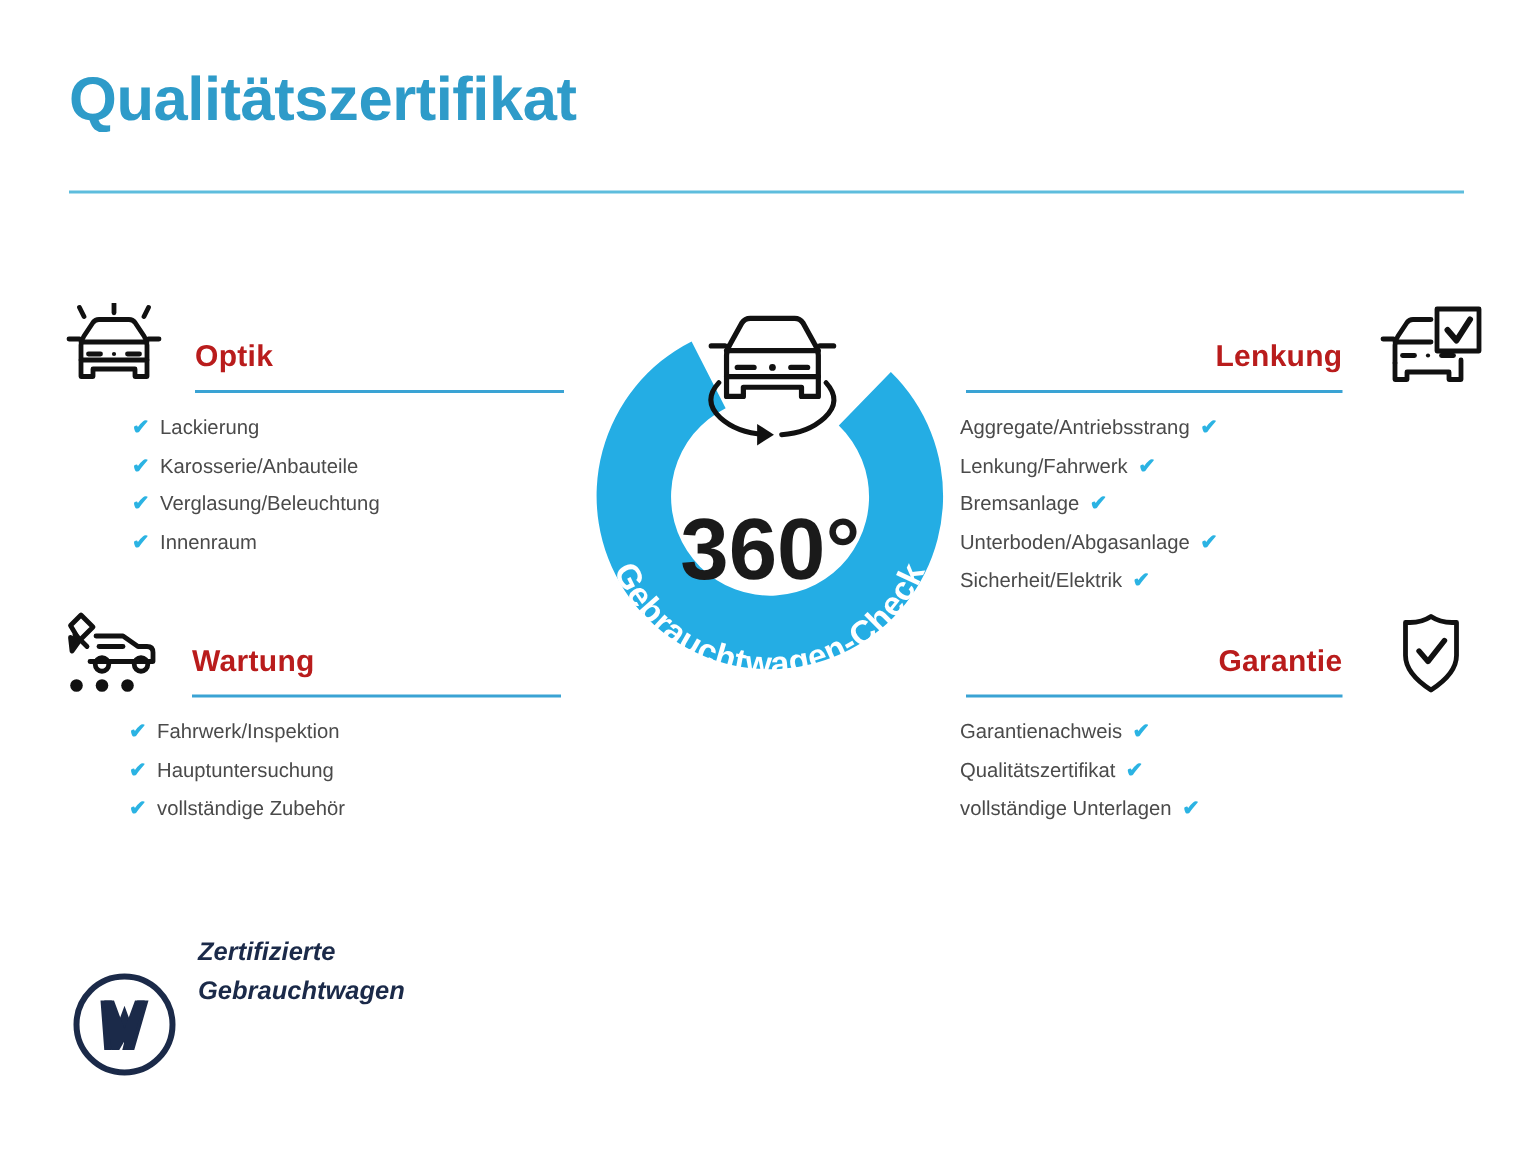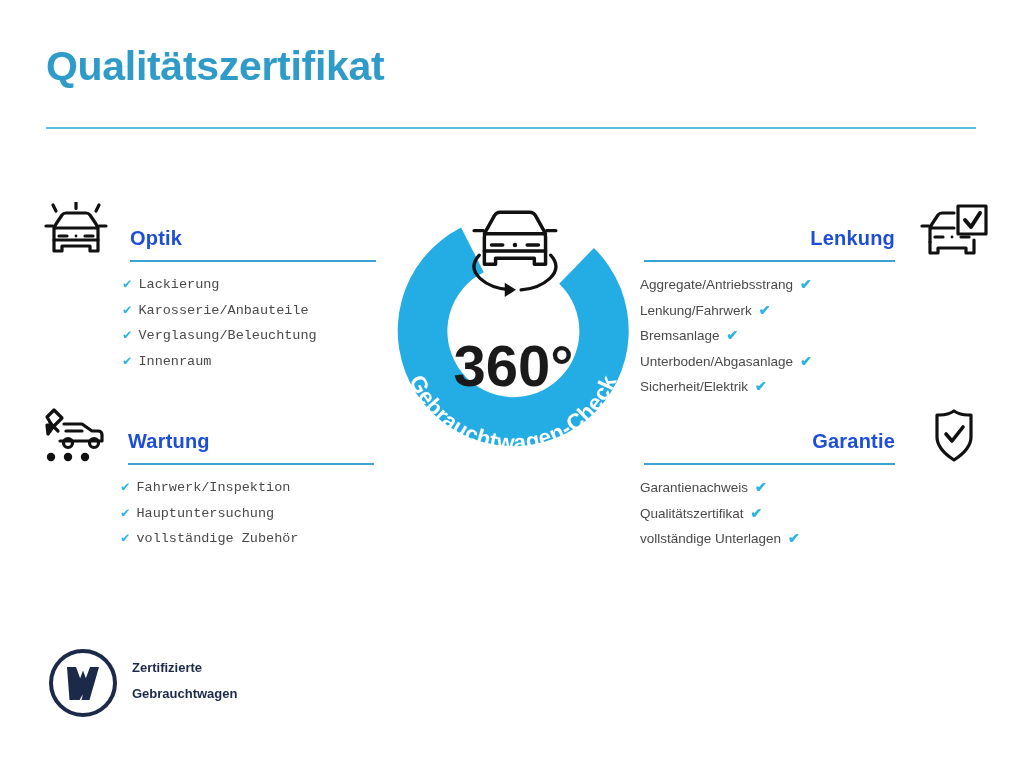--- a/index.html
+++ b/index.html
@@ -57,21 +57,21 @@
   .sec-icon svg { display: block; width: 100%; height: 100%; }
 
   .left .sec-icon  { left: 0; }
   .right .sec-icon { right: 0; }
 
   .sec-title {
     position: absolute;
     bottom: 22px;
     font-size: 20px;
     font-weight: bold;
-    color: #1d4ed8;
+    color: #b91c1c;
     letter-spacing: 0.2px;
   }
   .left  .sec-title { left: 90px; }
   .right .sec-title { right: 95px; }
 
   .sec-rule {
     position: absolute;
     bottom: 10px;
     height: 2px;
     background: #3aa3d4;
@@ -84,21 +84,21 @@
     list-style: none;
     margin: 0;
     padding: 0;
   }
   ul.checks li {
     font-size: 13.5px;
     color: #4a4a4a;
     line-height: 24.5px;
     white-space: nowrap;
   }
-  .left ul.checks  { margin-left: 83px; text-align: left; font-family: Liberation Mono, monospace; }
+  .left ul.checks  { margin-left: 48px; text-align: left; }
   .right ul.checks { margin-right: 96px; }
 
   .chk {
     color: #2bb3e3;
     font-weight: bold;
     font-size: 14px;
   }
   .left  .chk { margin-right: 7px; }
   .right .chk { margin-left: 7px; }
 
@@ -117,25 +117,26 @@
     position: absolute;
     left: 48px;
     top: 648px;
     width: 70px;
     height: 70px;
   }
   #footer-logo svg { display: block; width: 100%; height: 100%; }
   #footer-text {
     position: absolute;
     left: 132px;
-    top: 655px;
-    font-size: 13px;
+    top: 622px;
+    font-size: 17px;
     font-weight: bold;
     color: #1b2a49;
     line-height: 26px;
+    font-style: italic;
   }
   #footer-text div { white-space: nowrap; }
 </style>
 </head>
 <body>
 
 <div id="page-title">Qualitätszertifikat</div>
 <div id="title-rule"></div>
 
 <div class="section left sec-optik">

